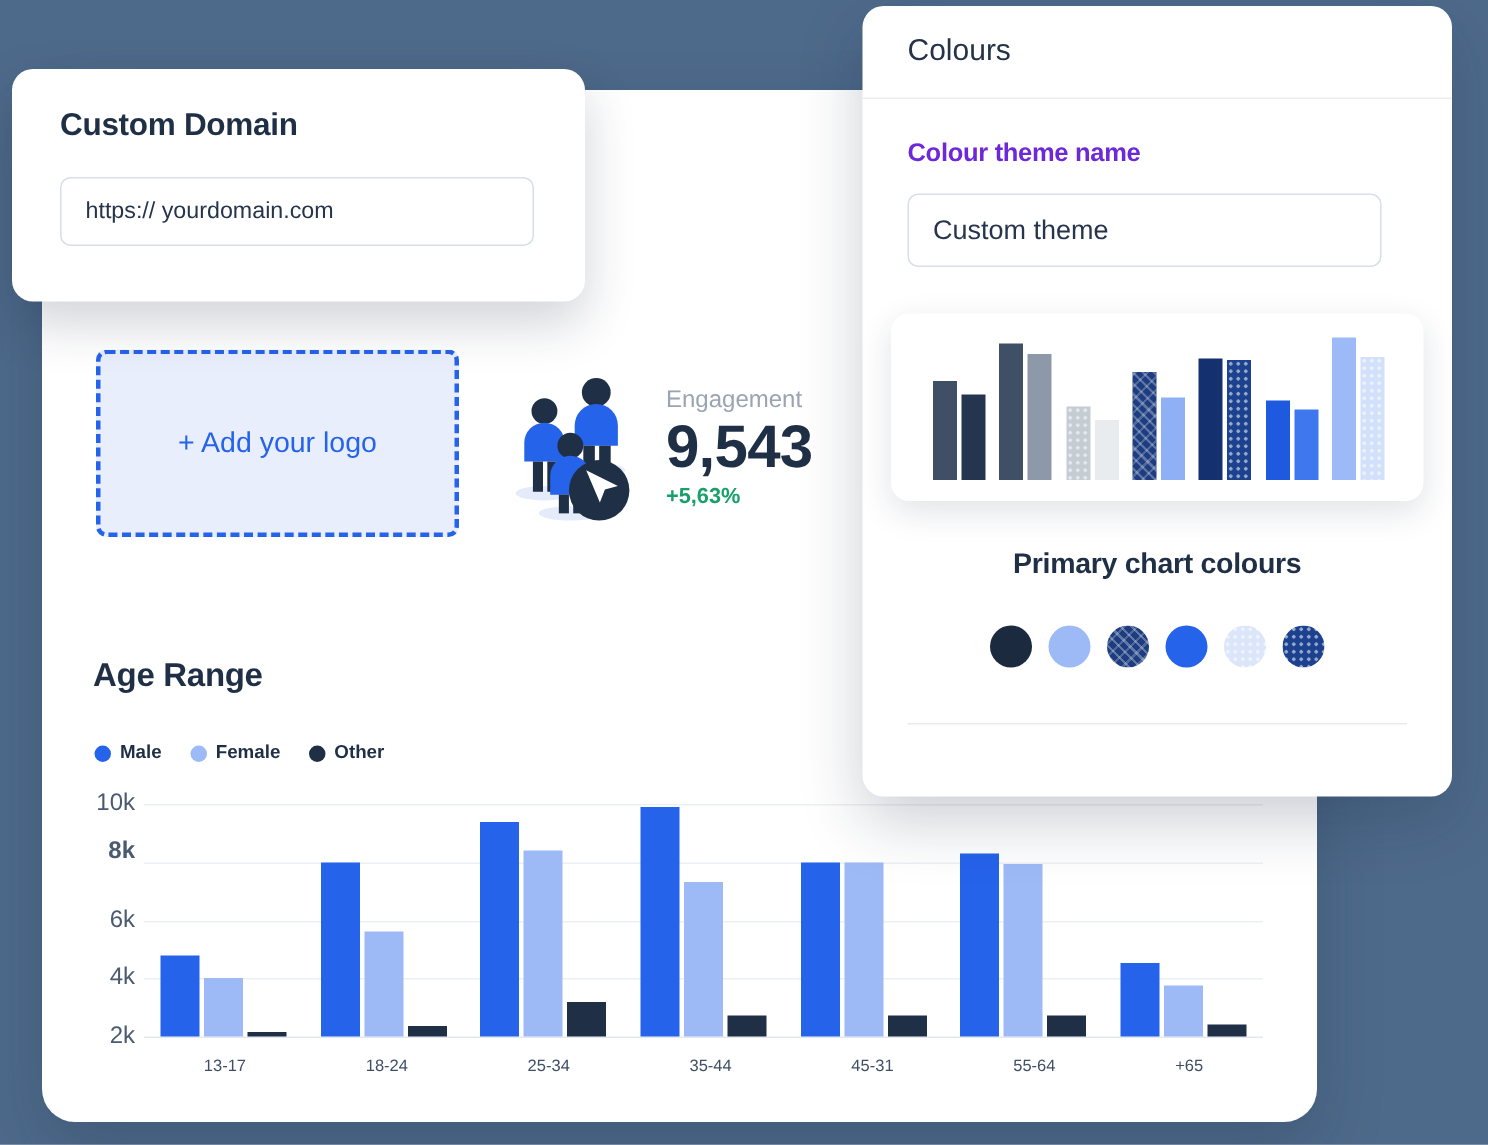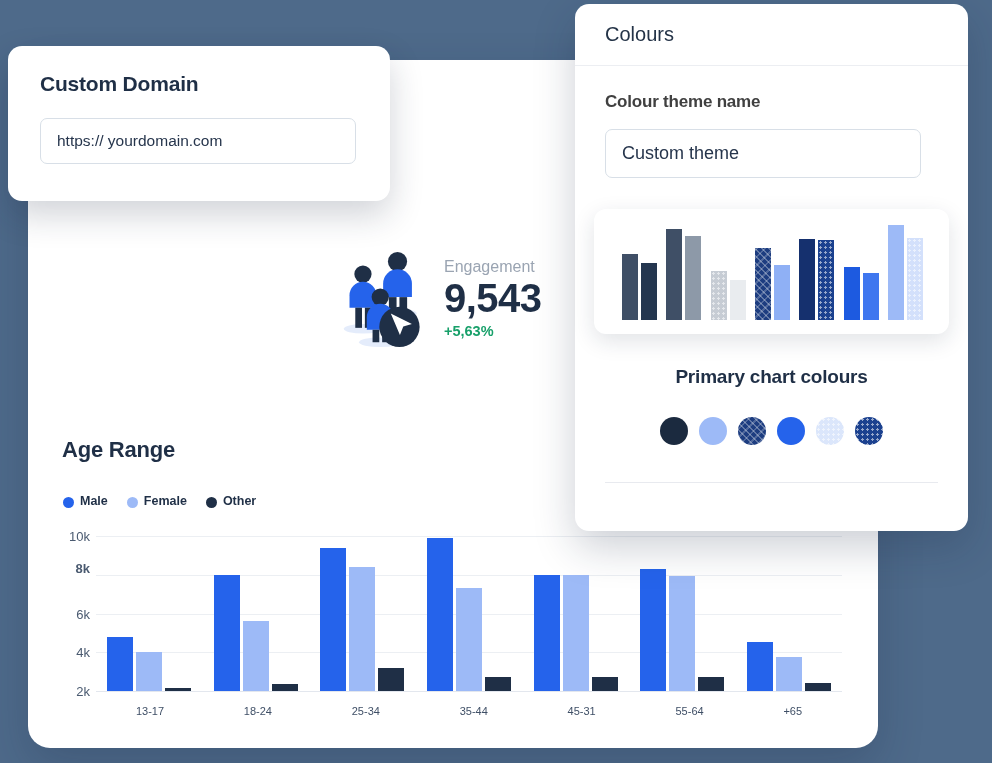--- a/index.html
+++ b/index.html
@@ -87,21 +87,21 @@
   .legend-label { font-size: 12.5px; font-weight: bold; color: #1f2f46; }
 
   .plot {
     position: absolute;
     left: 62px; top: 536px;
     width: 780px; height: 155px;
   }
   .y-axis { position: absolute; left: 0; top: 0; width: 34px; height: 155px; }
   .y-tick {
     position: absolute; right: 6px;
-    font-size: 13px; color: #4a5a70; transform: translateY(-50%);
+    font-size: 16px; color: #4a5a70; transform: translateY(-50%);
     white-space: nowrap;
   }
   .grid { position: absolute; left: 34px; right: 0; top: 0; bottom: 0; }
   .grid-line {
     position: absolute; left: 0; right: 0; height: 1px;
     background: #eceff3;
   }
   .grid-line.base { background: #e3e7ee; }
   .bars {
     position: absolute; left: 34px; right: 0; top: 0; bottom: 0;
@@ -128,21 +128,21 @@
     box-shadow: 0 16px 42px rgba(23,37,62,.22);
   }
   .cp-header {
     height: 62px; display: flex; align-items: center;
     padding: 0 30px;
     border-bottom: 1px solid #eceef2;
     font-size: 20px; color: #243347;
   }
   .cp-body { padding: 26px 30px 0 30px; }
   .cp-label {
-    font-size: 17px; font-weight: bold; color: #404040;
+    font-size: 17px; font-weight: bold; color: #6d28d9;
     letter-spacing: -0.2px;
   }
   .cp-input {
     margin-top: 17px;
     width: 316px; height: 49px;
     border: 1px solid #d8dfe7; border-radius: 7px;
     display: flex; align-items: center; padding: 0 16px;
     font-size: 18px; color: #26354c;
   }
 
@@ -174,20 +174,23 @@
     height: 1px; background: #e8eaef;
   }
 </style>
 </head>
 <body>
 
 <div id="stage">
 
   <div class="main-card">
 
+    <div class="logo-drop" style="left:36px; top:173px;">
+      <span>+ Add your logo</span>
+    </div>
 
     <div class="engagement" style="left:310px; top:190px;">
       <svg class="people-icon" viewBox="0 0 100 104">
         <ellipse cx="26" cy="82" rx="20" ry="5" fill="#e4ecfb"></ellipse>
         <ellipse cx="62" cy="66" rx="20" ry="5" fill="#e4ecfb"></ellipse>
         <ellipse cx="44" cy="96" rx="22" ry="5" fill="#e4ecfb"></ellipse>
 
         <circle cx="26" cy="25" r="9" fill="#1f2f46"></circle>
         <path d="M12 47a14 14 0 0 1 28 0v13H12z" fill="#2563eb"></path>
         <rect x="18" y="60" width="7" height="21" fill="#1f2f46"></rect>

